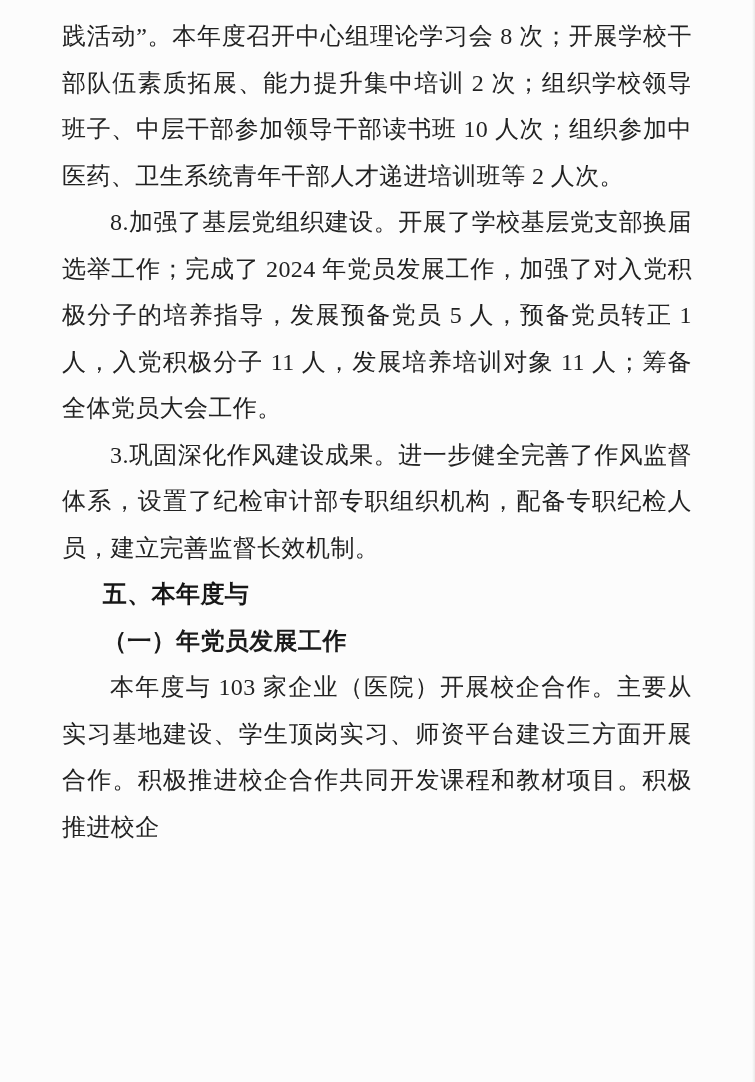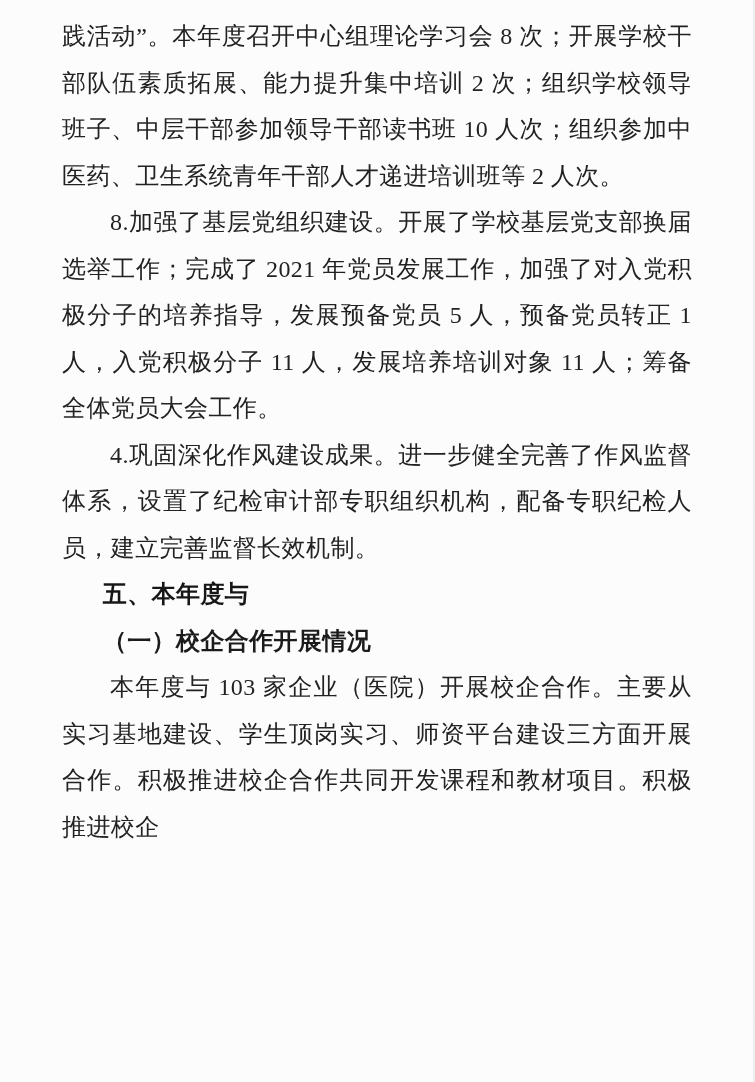--- a/index.html
+++ b/index.html
@@ -59,25 +59,25 @@
     height: 100%;
     background: linear-gradient(to right, rgba(0,0,0,0), rgba(0,0,0,0.08));
   }
 </style>
 </head>
 <body>
 
 <div class="page">
   <p class="para continuation">践活动”。本年度召开中心组理论学习会 8 次；开展学校干部队伍素质拓展、能力提升集中培训 2 次；组织学校领导班子、中层干部参加领导干部读书班 10 人次；组织参加中医药、卫生系统青年干部人才递进培训班等 2 人次。</p>
 
-  <p class="para">8.加强了基层党组织建设。开展了学校基层党支部换届选举工作；完成了 2021 年党员发展工作，加强了对入党积极分子的培养指导，发展预备党员 5 人，预备党员转正 1 人，入党积极分子 11 人，发展培养培训对象 11 人；筹备全体党员大会工作。</p>
+  <p class="para">8.加强了基层党组织建设。开展了学校基层党支部换届选举工作；完成了 2024 年党员发展工作，加强了对入党积极分子的培养指导，发展预备党员 5 人，预备党员转正 1 人，入党积极分子 11 人，发展培养培训对象 11 人；筹备全体党员大会工作。</p>
 
-  <p class="para">4.巩固深化作风建设成果。进一步健全完善了作风监督体系，设置了纪检审计部专职组织机构，配备专职纪检人员，建立完善监督长效机制。</p>
+  <p class="para">3.巩固深化作风建设成果。进一步健全完善了作风监督体系，设置了纪检审计部专职组织机构，配备专职纪检人员，建立完善监督长效机制。</p>
 
 
   <h2 class="section-heading">五、本年度与</h2>
 
-  <h3 class="subsection-heading">（一）校企合作开展情况</h3>
+  <h3 class="subsection-heading">（一）年党员发展工作</h3>
 
   <p class="para">本年度与 103 家企业（医院）开展校企合作。主要从实习基地建设、学生顶岗实习、师资平台建设三方面开展合作。积极推进校企合作共同开发课程和教材项目。积极推进校企</p>
 
   <div class="scan-edge"></div>
 </div>
 
 </body></html>

